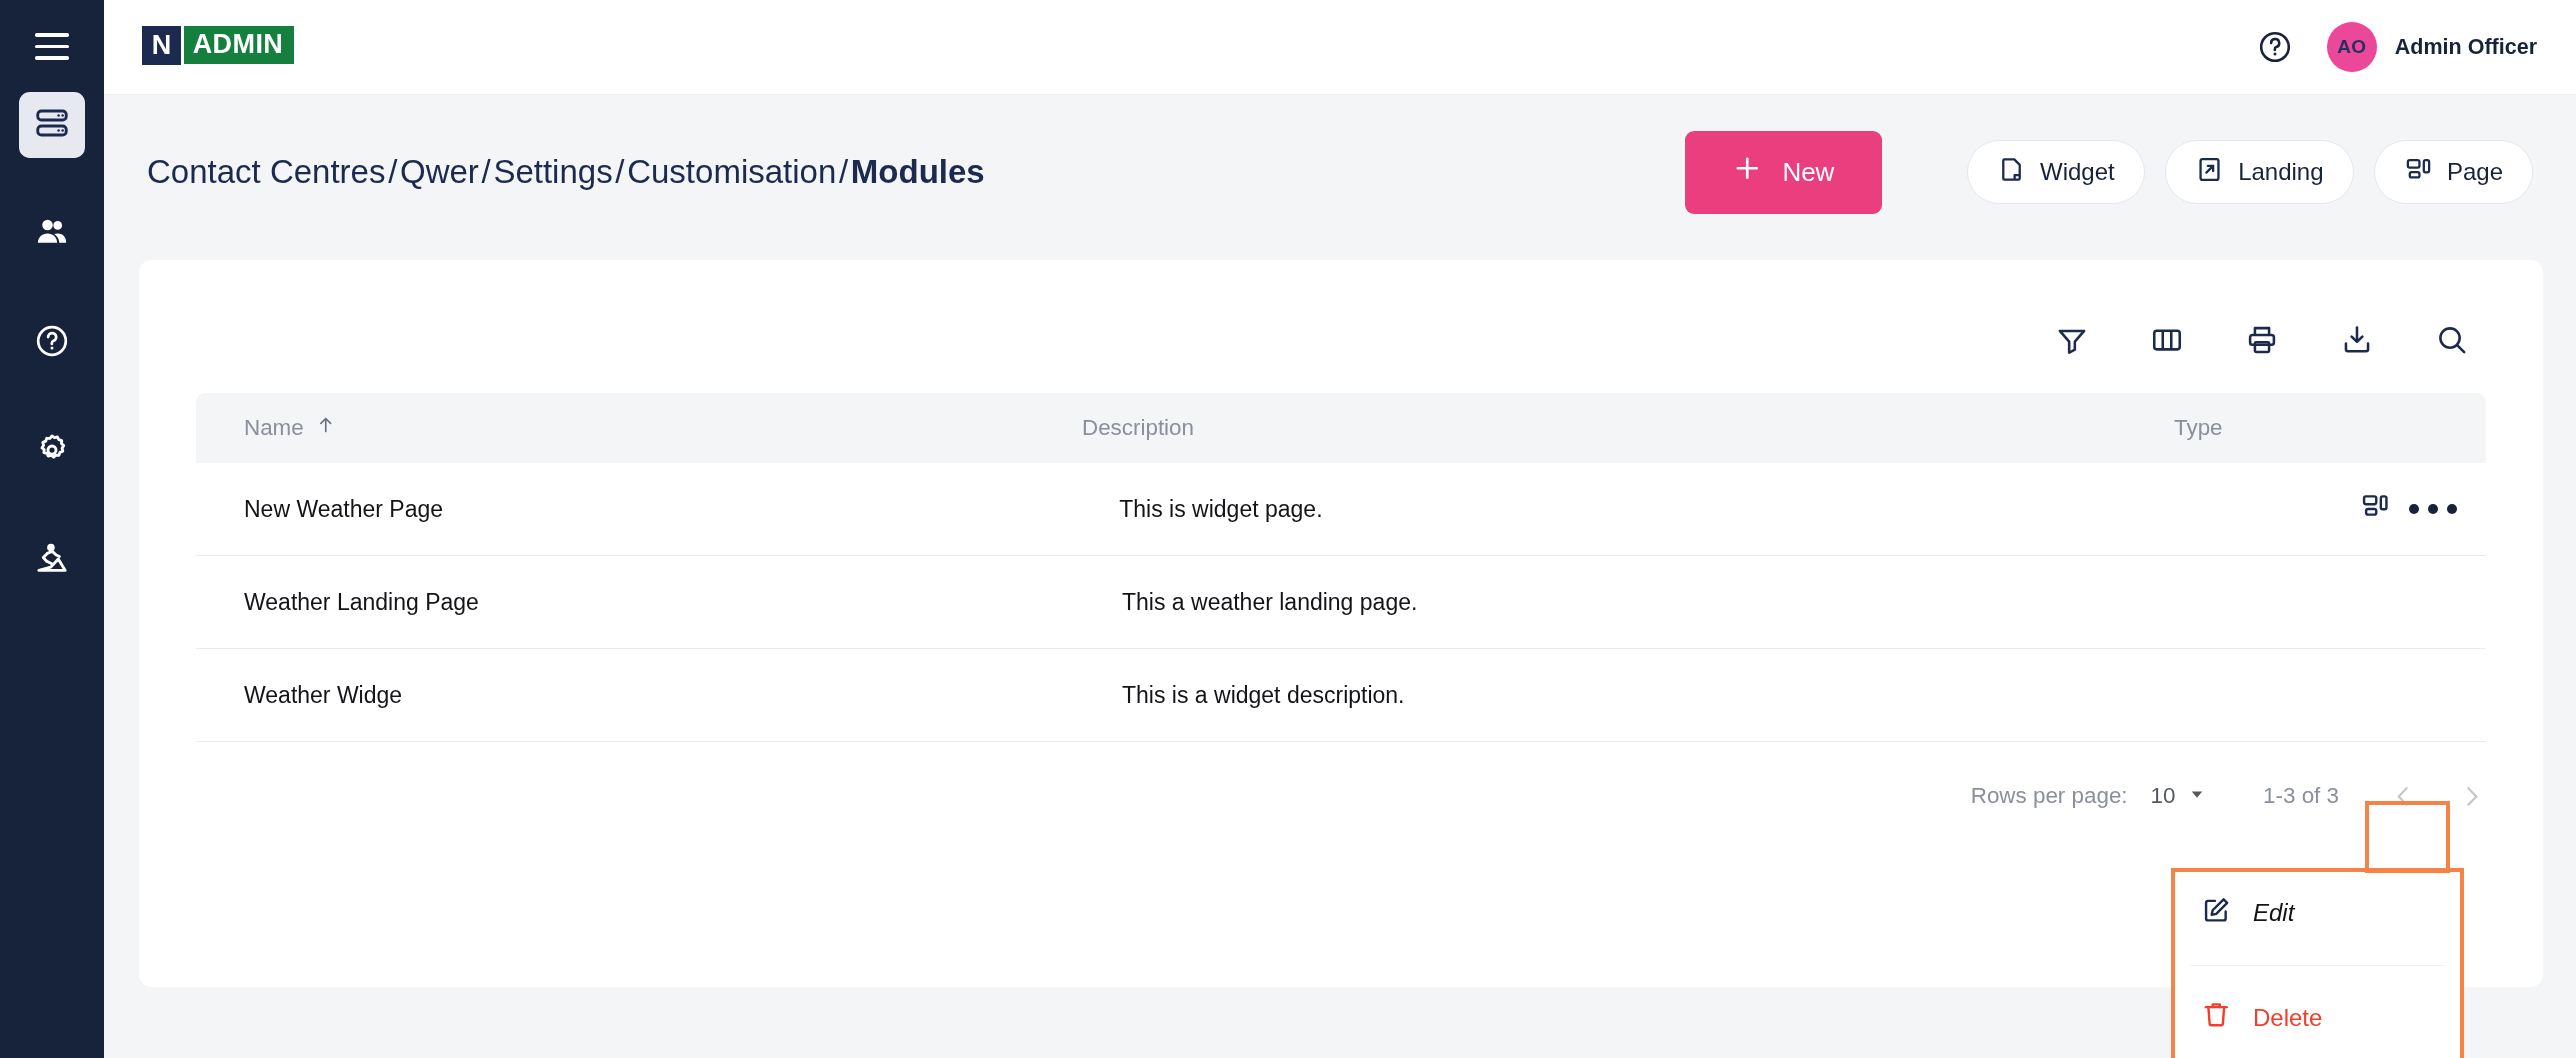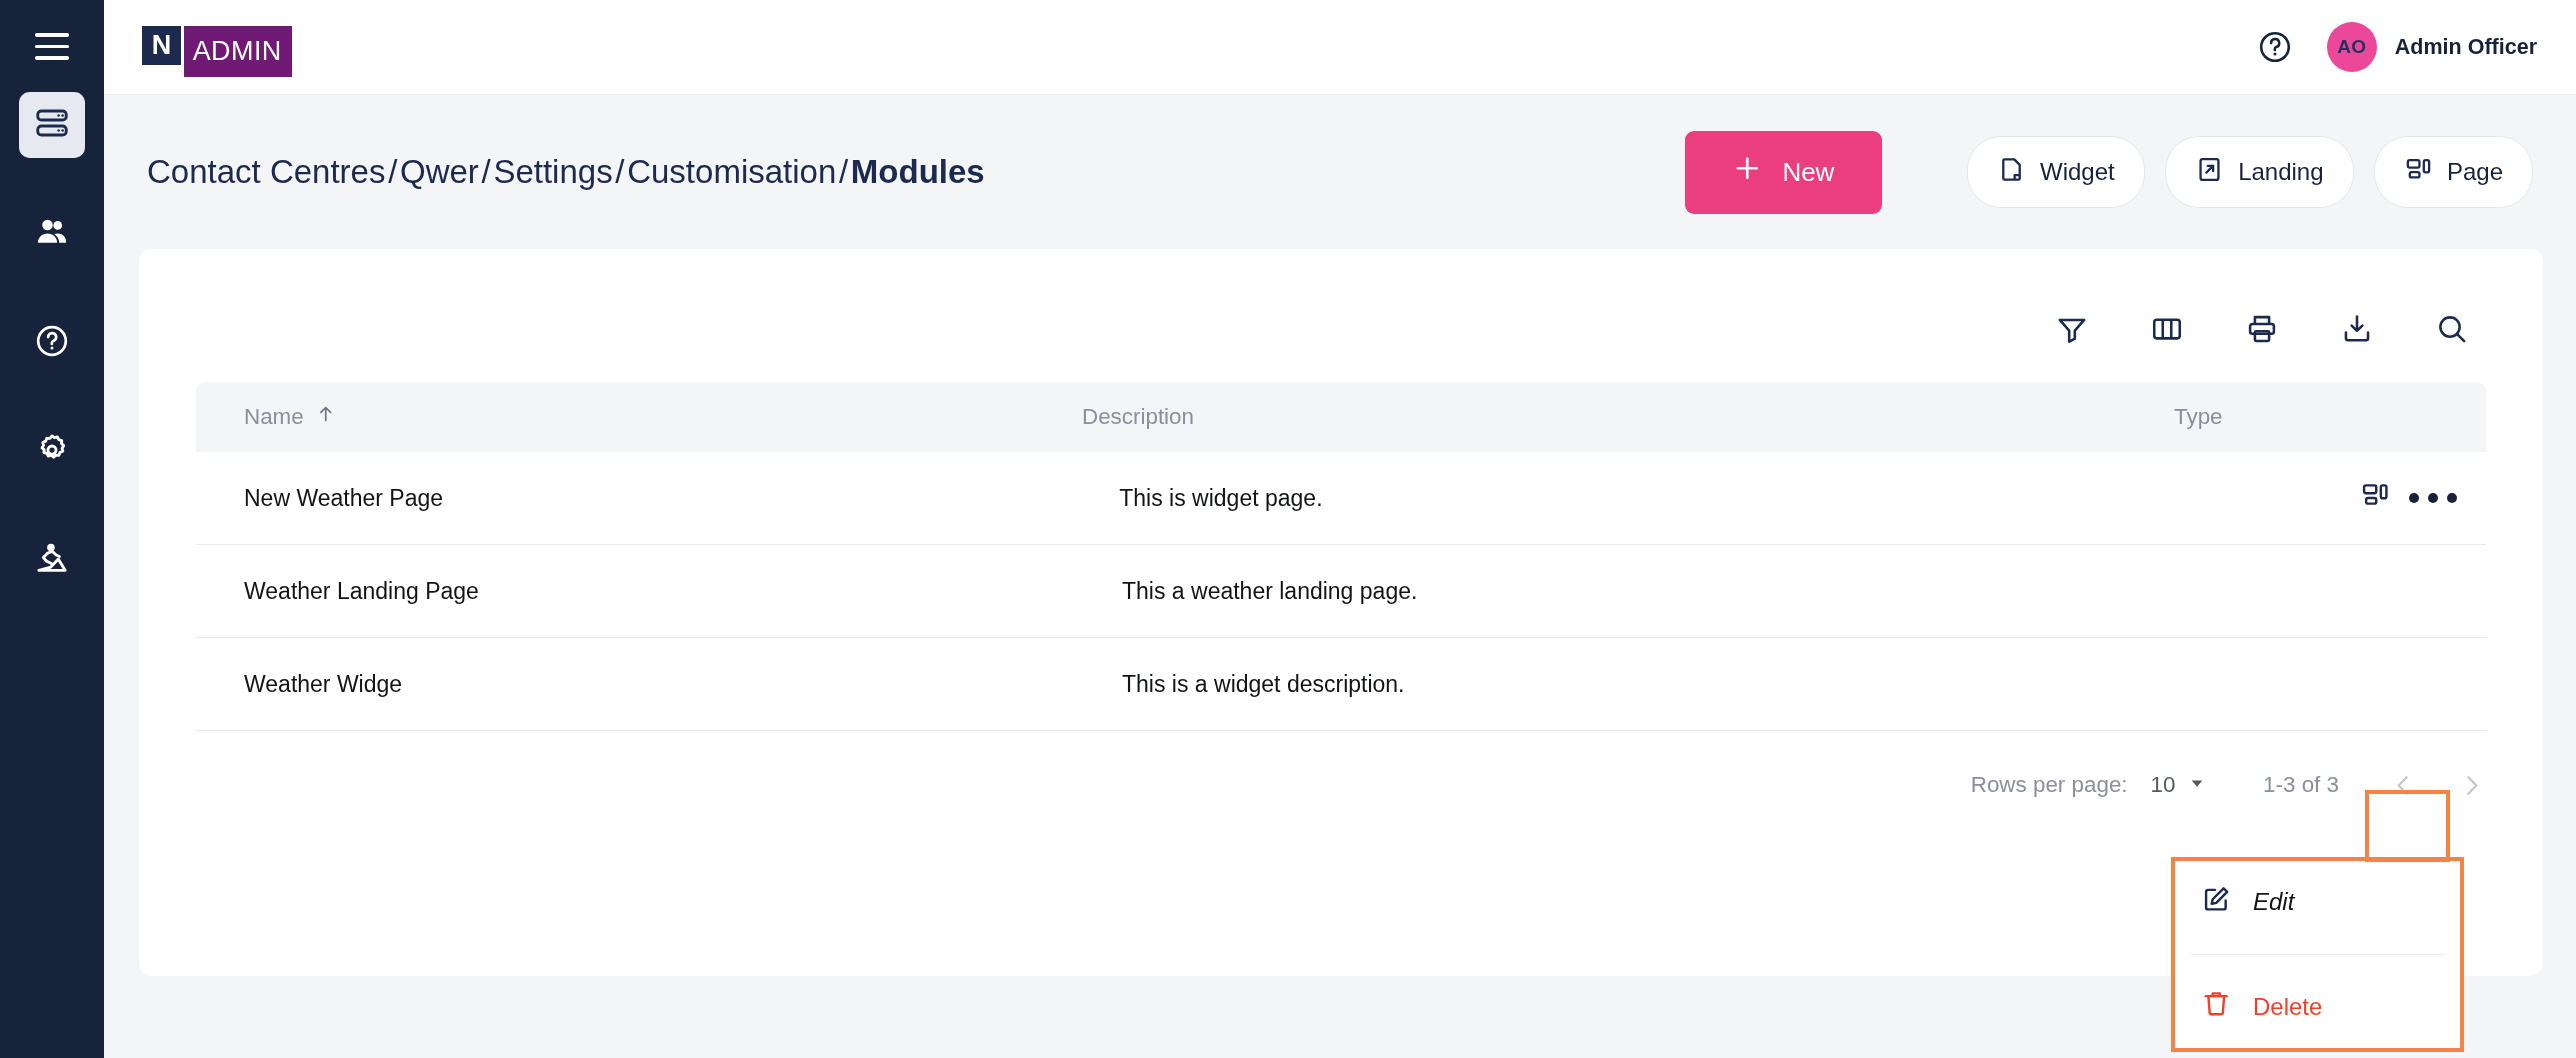--- a/index.html
+++ b/index.html
@@ -43,23 +43,23 @@
   }
   .logo { margin-left: 38px; display: flex; align-items: flex-start; height: 43px; }
   .logo-n {
     background: #1B2A4E; color: #fff;
     font-weight: 700; font-size: 27px;
     width: 39px; height: 39px;
     display: flex; align-items: center; justify-content: center;
     letter-spacing: 0;
   }
   .logo-word {
-    background: #701a75; color: #fff;
-    font-weight: 400; font-size: 27px;
-    height: 51px; padding: 0 10.8px 0 9px;
+    background: #15803d; color: #fff;
+    font-weight: 700; font-size: 27px;
+    height: 38px; padding: 0 10.8px 0 9px;
     display: flex; align-items: center;
     margin-left: 2.7px; letter-spacing: 0.4px;
   }
   .topbar-right {
     margin-left: auto; margin-right: 39px;
     display: flex; align-items: center; gap: 34px;
   }
   .help-btn { cursor: pointer; display: flex; align-items: center; }
   .user-box { display: flex; align-items: center; gap: 18px; cursor: pointer; }
   .avatar {
@@ -90,30 +90,30 @@
     display: flex; align-items: center; gap: 20px;
   }
   .btn-new {
     background: #EA3E7F; color: #fff;
     width: 197px; height: 83px; border-radius: 9px;
     display: flex; align-items: center; justify-content: center; gap: 20px;
     font-size: 26px; cursor: pointer; border: none;
   }
   .btn-pill {
     background: #fff; border: 1.3px solid #E4E7ED;
-    height: 72px; border-radius: 34px;
+    height: 64px; border-radius: 34px;
     padding: 0 29px;
     display: flex; align-items: center; gap: 14.4px;
     font-size: 24px; color: #17223B; cursor: pointer;
   }
   .btn-pill:first-of-type { margin-left: 65px; }
 
   
   .card {
-    position: absolute; left: 139px; top: 249px;
+    position: absolute; left: 139px; top: 260px;
     width: 2404px; height: 727px;
     background: #fff; border-radius: 12.6px;
   }
   .card-tools {
     display: flex; justify-content: flex-end; align-items: center;
     gap: 61px; padding: 45px 74px 0 0; height: 115px;
   }
   .tool-icon { cursor: pointer; display: flex; align-items: center; }
 
   .thead {

